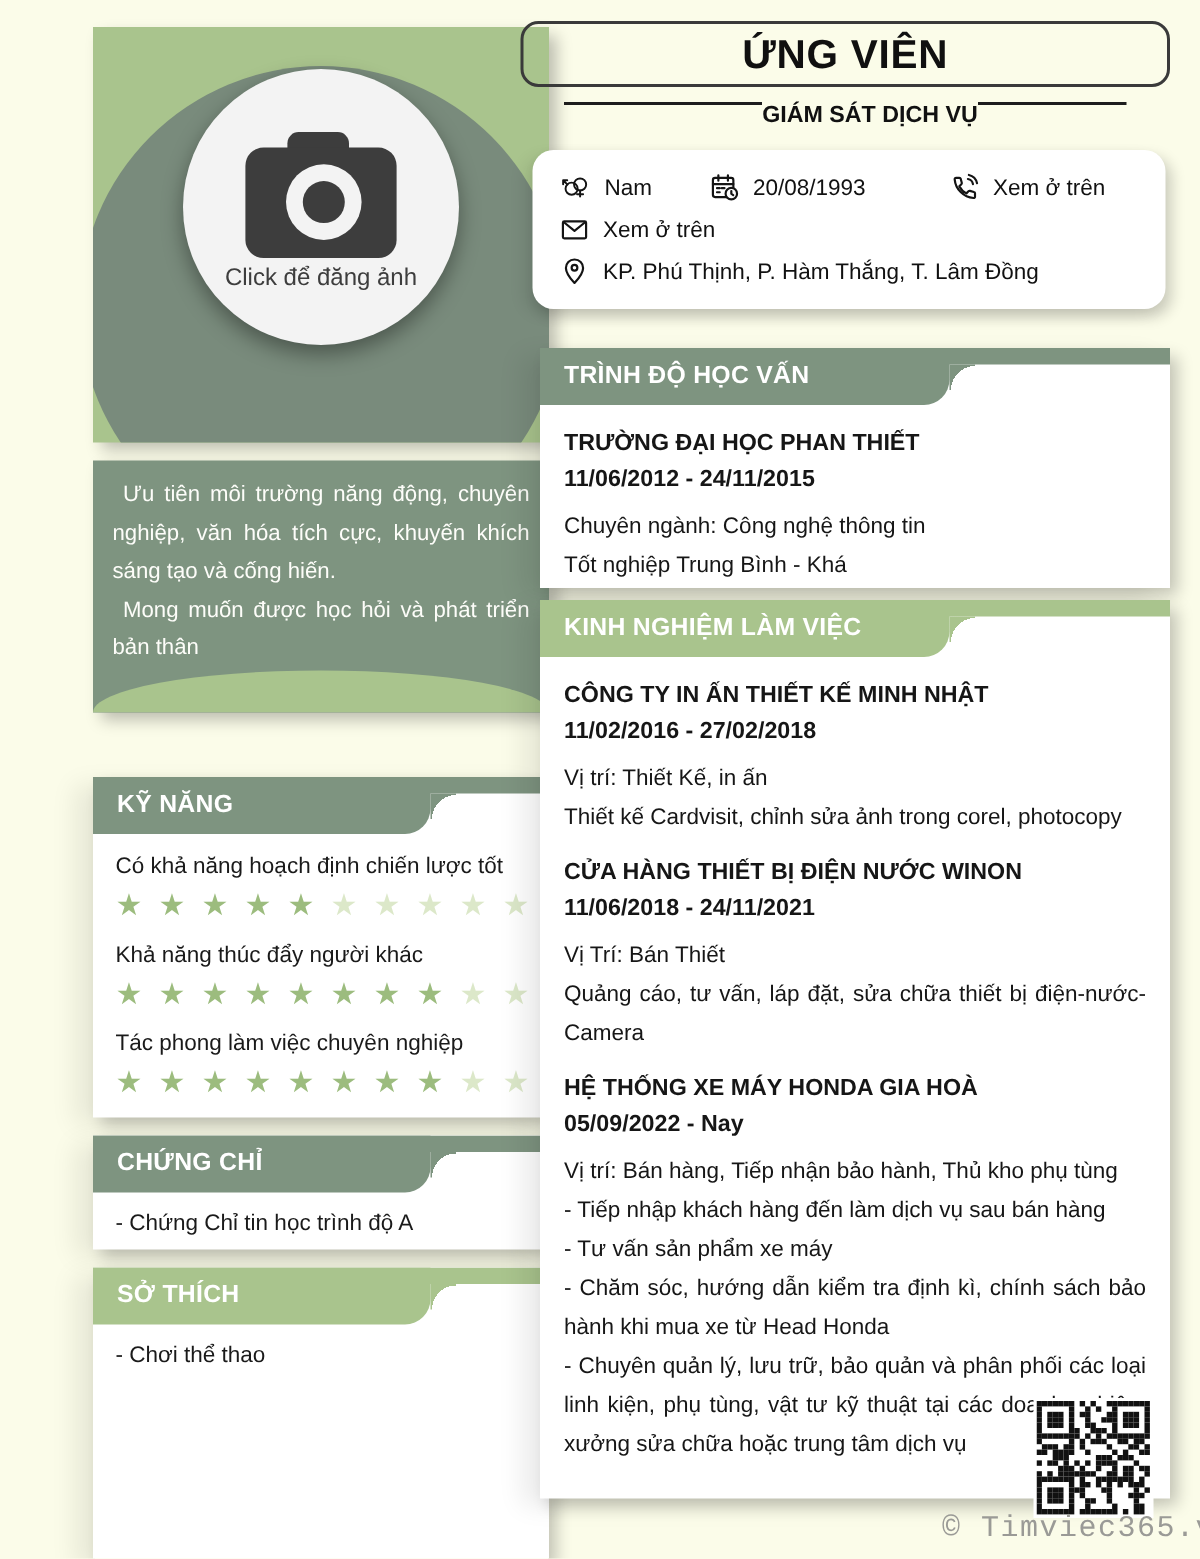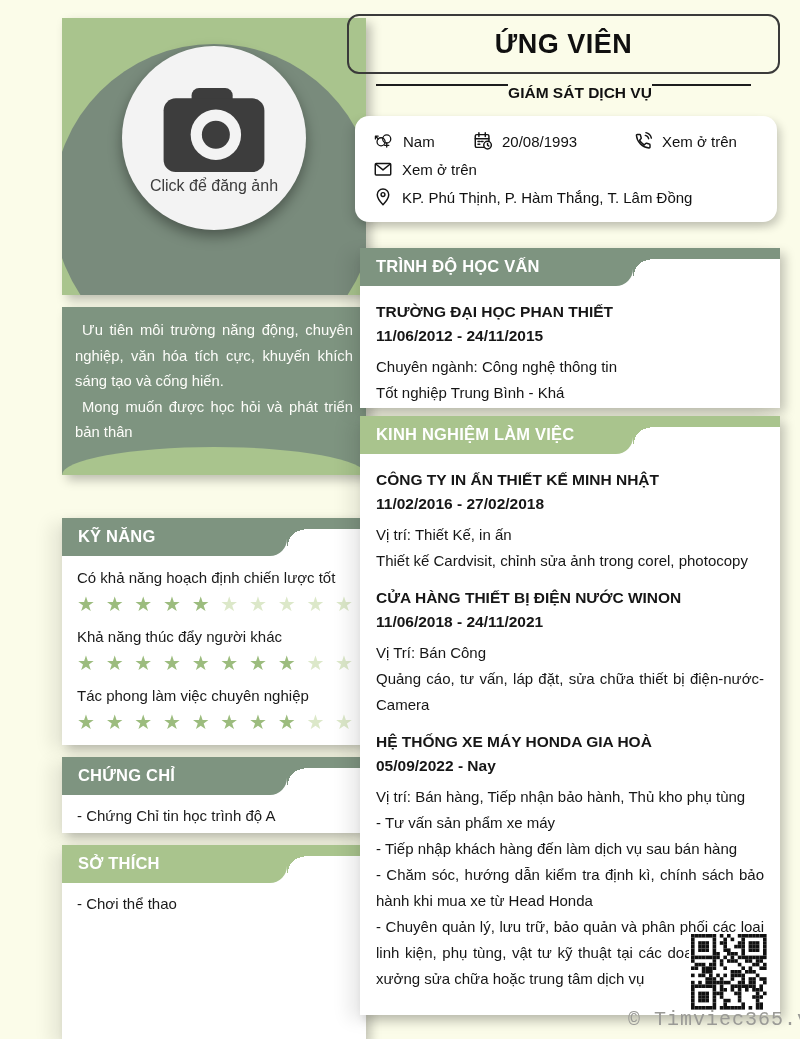--- a/index.html
+++ b/index.html
@@ -65,21 +65,21 @@
   }
   .skill { padding:0 15px; }
   .skill .s-lbl { margin-top:13px; font-size:15px; color:#1a1a1a; }
   .stars { margin-top:7px; display:flex; justify-content:space-between; width:276px; font-size:20px; line-height:1.1; }
   .star.on  { color:var(--star-filled,#9CBC7E); }
   .star.off { color:var(--star-empty,#DCE8C9); }
   .plain { padding:8px 15px 0; font-size:15px; line-height:26px; color:#1a1a1a; }
   
   .col-right { position:absolute; left:347px; top:0; width:433px; }
   .name-box {
-    margin-top:14px; height:60px; border:2px solid #3A3A3A; border-radius:12px;
+    margin-top:14px; height:44px; border:2px solid #3A3A3A; border-radius:12px;
     display:flex; align-items:center; justify-content:center;
     font-size:27px; font-weight:700; color:#101010; letter-spacing:.5px;
   }
   .subtitle { margin-top:10px; display:flex; align-items:flex-start; justify-content:center; 
     font-weight:700; font-size:15.5px; color:#111; }
   .subtitle .ln { height:2px; background:#1d1d1d; }
   .subtitle .ln.l { width:132px; }
   .subtitle .ln.r { width:99px; }
   .contact {
     margin:14px 3px 0 8px; background:#fff; border-radius:14px;
@@ -292,29 +292,29 @@
     <div class="body">
       <div>
         <div class="b-title">CÔNG TY IN ẤN THIẾT KẾ MINH NHẬT</div>
         <div class="b-period">11/02/2016 - 27/02/2018</div>
         <div class="b-line">Vị trí: Thiết Kế, in ấn</div>
         <div class="b-line">Thiết kế Cardvisit, chỉnh sửa ảnh trong corel, photocopy</div>
       </div>
       <div>
         <div class="b-title">CỬA HÀNG THIẾT BỊ ĐIỆN NƯỚC WINON</div>
         <div class="b-period">11/06/2018 - 24/11/2021</div>
-        <div class="b-line">Vị Trí: Bán Công</div>
+        <div class="b-line">Vị Trí: Bán Thiết</div>
         <div class="b-line">Quảng cáo, tư vấn, láp đặt, sửa chữa thiết bị điện-nước-Camera</div>
       </div>
       <div>
         <div class="b-title">HỆ THỐNG XE MÁY HONDA GIA HOÀ</div>
         <div class="b-period">05/09/2022 - Nay</div>
         <div class="b-line">Vị trí: Bán hàng, Tiếp nhận bảo hành, Thủ kho phụ tùng</div>
+        <div class="b-line">- Tiếp nhập khách hàng đến làm dịch vụ sau bán hàng</div>
         <div class="b-line">- Tư vấn sản phẩm xe máy</div>
-        <div class="b-line">- Tiếp nhập khách hàng đến làm dịch vụ sau bán hàng</div>
         <div class="b-line">- Chăm sóc, hướng dẫn kiểm tra định kì, chính sách bảo hành khi mua xe từ Head Honda</div>
         <div class="b-line">- Chuyên quản lý, lưu trữ, bảo quản và phân phối các loại linh kiện, phụ tùng, vật tư kỹ thuật tại các doanh nghiệp, xưởng sửa chữa hoặc trung tâm dịch vụ</div>
       </div>
     </div>
   </div>
 </div>
 
 <div class="qr"><svg width="76" height="76" viewBox="0 0 76 76" xmlns="http://www.w3.org/2000/svg">
       <rect width="76" height="76" fill="#fff"></rect>
       <rect x="0.0" y="0.0" width="3.6" height="3.6" fill="#111"></rect>

